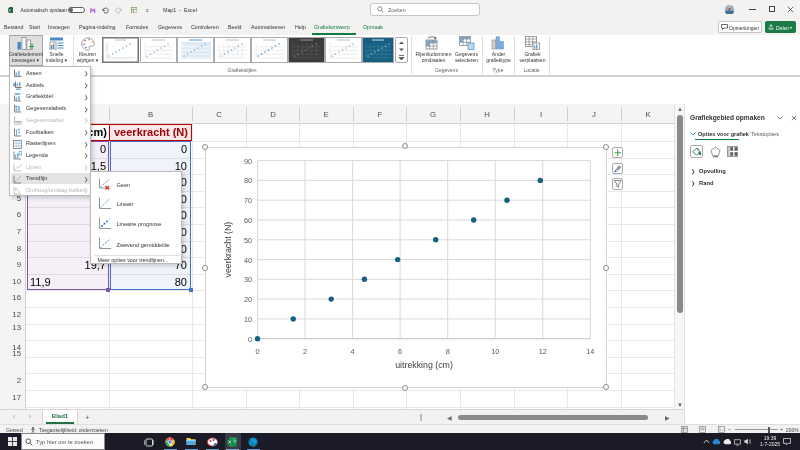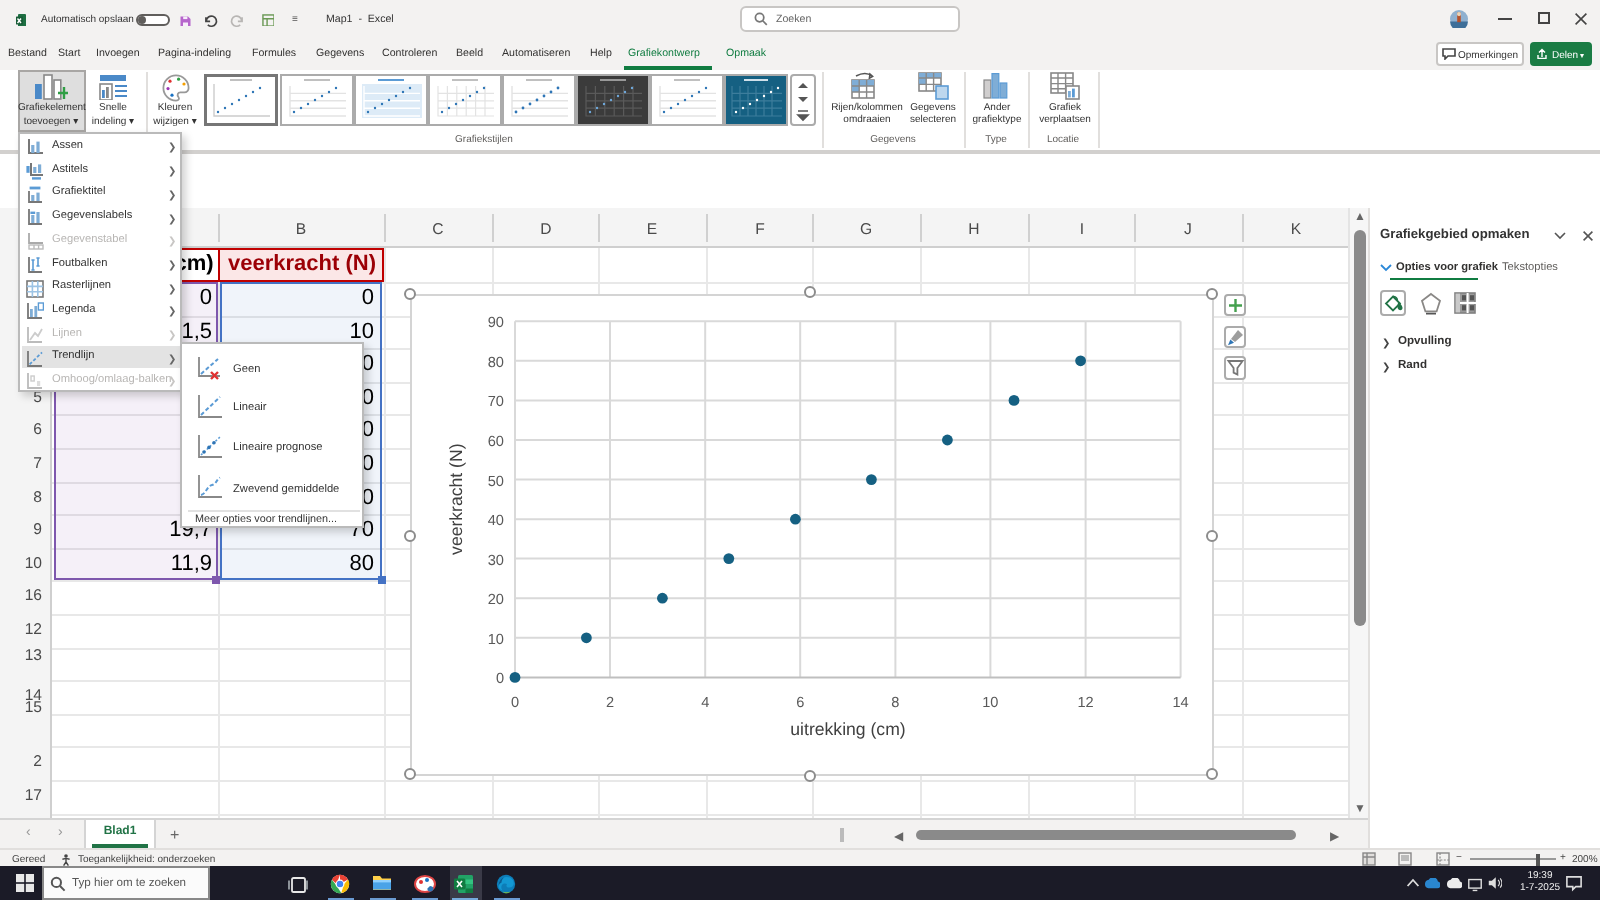--- a/index.html
+++ b/index.html
@@ -402,21 +402,21 @@
       <div class="abs" style="top:86.8px;left:30px;width:76px;height:16.6px;line-height:16.6px;text-align:right;">4,5</div>
       <div class="abs" style="top:86.8px;left:115px;width:72px;height:16.6px;line-height:16.6px;text-align:right;">30</div>
       <div class="abs" style="top:103.4px;left:30px;width:76px;height:16.6px;line-height:16.6px;text-align:right;">5,9</div>
       <div class="abs" style="top:103.4px;left:115px;width:72px;height:16.6px;line-height:16.6px;text-align:right;">40</div>
       <div class="abs" style="top:120.0px;left:30px;width:76px;height:16.6px;line-height:16.6px;text-align:right;">7,5</div>
       <div class="abs" style="top:120.0px;left:115px;width:72px;height:16.6px;line-height:16.6px;text-align:right;">50</div>
       <div class="abs" style="top:136.6px;left:30px;width:76px;height:16.6px;line-height:16.6px;text-align:right;">9,1</div>
       <div class="abs" style="top:136.6px;left:115px;width:72px;height:16.6px;line-height:16.6px;text-align:right;">60</div>
       <div class="abs" style="top:153.2px;left:30px;width:76px;height:16.6px;line-height:16.6px;text-align:right;">19,7</div>
       <div class="abs" style="top:153.2px;left:115px;width:72px;height:16.6px;line-height:16.6px;text-align:right;">70</div>
-      <div class="abs" style="top:169.8px;left:30px;width:76px;height:16.6px;line-height:16.6px;text-align:right;">11,9</div>
+      <div class="abs" style="top:169.8px;left:30px;width:76px;height:16.6px;line-height:16.6px;text-align:left;">11,9</div>
       <div class="abs" style="top:169.8px;left:115px;width:72px;height:16.6px;line-height:16.6px;text-align:right;">80</div>
     </div>
 </div>
 
 <div class="abs" id="chart" style="left:204.5px;top:146.5px;width:402px;height:241px;background:#fff;border:1px solid #d4d4d4;">
 <svg width="400" height="239" viewBox="0 0 400 239">
   <g stroke="#d9d9d9" stroke-width="1" fill="none">
     <path d="M51.5 12.6 V190.7 M99 12.6 V190.7 M146.6 12.6 V190.7 M194.1 12.6 V190.7 M241.7 12.6 V190.7 M289.2 12.6 V190.7 M336.8 12.6 V190.7 M384.3 12.6 V190.7"></path>
     <path d="M51.5 12.6 H384.3 M51.5 32.4 H384.3 M51.5 52.2 H384.3 M51.5 72 H384.3 M51.5 91.8 H384.3 M51.5 111.6 H384.3 M51.5 131.3 H384.3 M51.5 151.1 H384.3 M51.5 170.9 H384.3"></path>
   </g>

